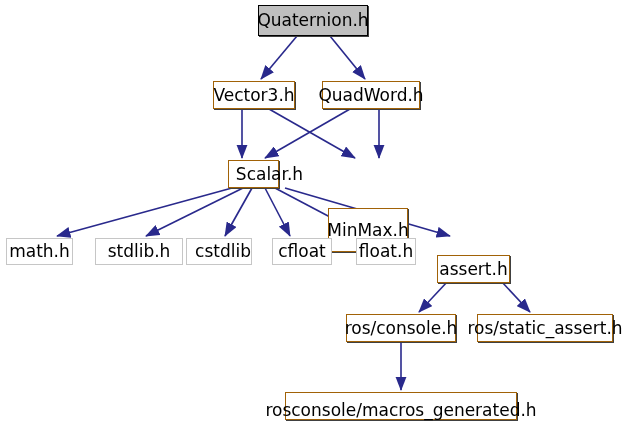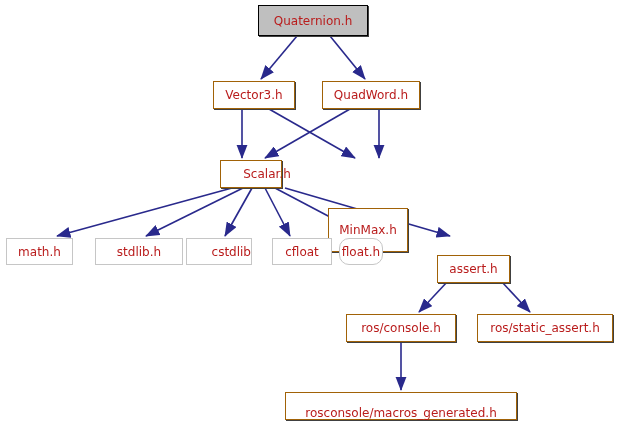--- a/index.html
+++ b/index.html
@@ -23,22 +23,22 @@
     height: 427px;
   }
   .node-box {
     position: absolute;
     box-sizing: border-box;
     display: flex;
     align-items: center;
     justify-content: center;
     background: #ffffff;
     border: 1px solid #c6c6c6;
-    color: #b91c1c;
-    font-size: 12px;
+    color: #000000;
+    font-size: 17px;
     line-height: 1;
     white-space: nowrap;
     letter-spacing: 0px;
     z-index: 3;
   }
   .node-box.doc {
     border: 1px solid #a16207;
     box-shadow: 1px 1px 0 0 #404040;
   }
   .node-box.current {
@@ -81,39 +81,39 @@
   <div id="nodes-layer">
       <div class="node-box current" style="left: 258px; top: 5px; width: 110px; height: 31px;">
         <span class="node-label">Quaternion.h</span>
       </div>
       <div class="node-box doc" style="left: 213px; top: 81px; width: 82px; height: 28px;">
         <span class="node-label">Vector3.h</span>
       </div>
       <div class="node-box doc" style="left: 322px; top: 81px; width: 98px; height: 28px;">
         <span class="node-label">QuadWord.h</span>
       </div>
-      <div class="node-box doc" style="left: 220px; top: 160px; width: 62px; height: 28px; padding-left: 32px;">
+      <div class="node-box doc" style="left: 228px; top: 160px; width: 51px; height: 28px; padding-left: 32px;">
         <span class="node-label">Scalar.h</span>
       </div>
       <div class="node-box doc" style="left: 328px; top: 160px; width: 80px; height: 44px; margin-top: 48px;">
         <span class="node-label">MinMax.h</span>
       </div>
       <div class="node-box" style="left: 6px; top: 238px; width: 67px; height: 27px;">
         <span class="node-label">math.h</span>
       </div>
       <div class="node-box" style="left: 95px; top: 238px; width: 88px; height: 27px;">
         <span class="node-label">stdlib.h</span>
       </div>
       <div class="node-box" style="left: 186px; top: 238px; width: 66px; height: 27px; justify-content: flex-end;">
         <span class="node-label">cstdlib</span>
       </div>
       <div class="node-box" style="left: 272px; top: 238px; width: 60px; height: 27px;">
         <span class="node-label">cfloat</span>
       </div>
-      <div class="node-box" style="left: 339px; top: 238px; width: 44px; height: 27px; border-radius: 10px;">
+      <div class="node-box" style="left: 356px; top: 238px; width: 60px; height: 27px;">
         <span class="node-label">float.h</span>
       </div>
       <div class="node-box doc" style="left: 437px; top: 238px; width: 73px; height: 28px; margin-top: 17px;">
         <span class="node-label">assert.h</span>
       </div>
       <div class="node-box doc" style="left: 346px; top: 314px; width: 110px; height: 28px;">
         <span class="node-label">ros/console.h</span>
       </div>
       <div class="node-box doc" style="left: 477px; top: 314px; width: 136px; height: 28px;">
         <span class="node-label">ros/static_assert.h</span>

